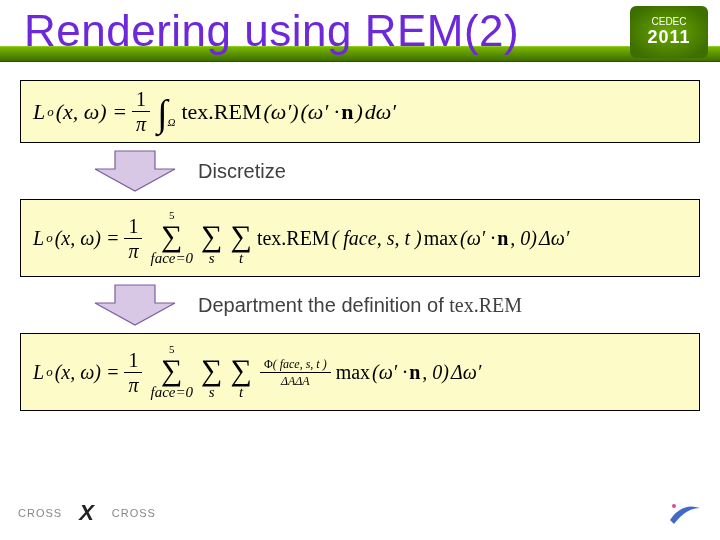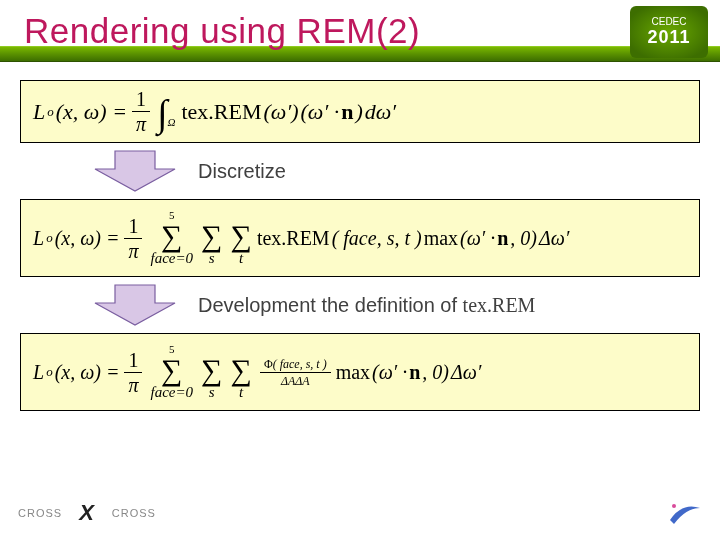--- a/index.html
+++ b/index.html
@@ -12,22 +12,22 @@
     overflow: hidden;
   }
   .header {
     height: 62px;
     position: relative;
     display: flex;
     align-items: center;
     padding-left: 24px;
   }
   .header-title {
-    font-size: 35px;
-    color: #be185d;
+    font-size: 44px;
+    color: #6d28d9;
     z-index: 2;
     letter-spacing: 0.5px;
   }
   .header-bar {
     position: absolute;
     bottom: 0;
     left: 0;
     right: 0;
     height: 16px;
     background: linear-gradient(to bottom, #7ab800 0%, #5a9100 50%, #3d6e00 100%);
@@ -246,21 +246,21 @@
         <span>, 0)</span>
       <span>Δω′</span>
     </div>
   </div>
 
   <div class="arrow-row">
     <svg class="big-arrow" viewBox="0 0 90 44">
       <path d="M25,2 L65,2 L65,20 L85,20 L45,42 L5,20 L25,20 Z" stroke="#7a5ea0" stroke-width="1.2" fill="#d9c7e6"></path>
     </svg>
     <span class="arrow-label">
-      <span>Development the definition of </span><span class="rm" style="font-family:'Times New Roman',serif">tex.REM</span>
+      <span>Department the definition of </span><span class="rm" style="font-family:'Times New Roman',serif">tex.REM</span>
     </span>
   </div>
 
   <div class="eq-box tall">
     <div class="eq" style="font-size:20px">
       <span>L</span>
         <sub>o</sub>
       <span>(x, ω) =</span>
       <span class="frac">
         <span class="num rm">1</span>

